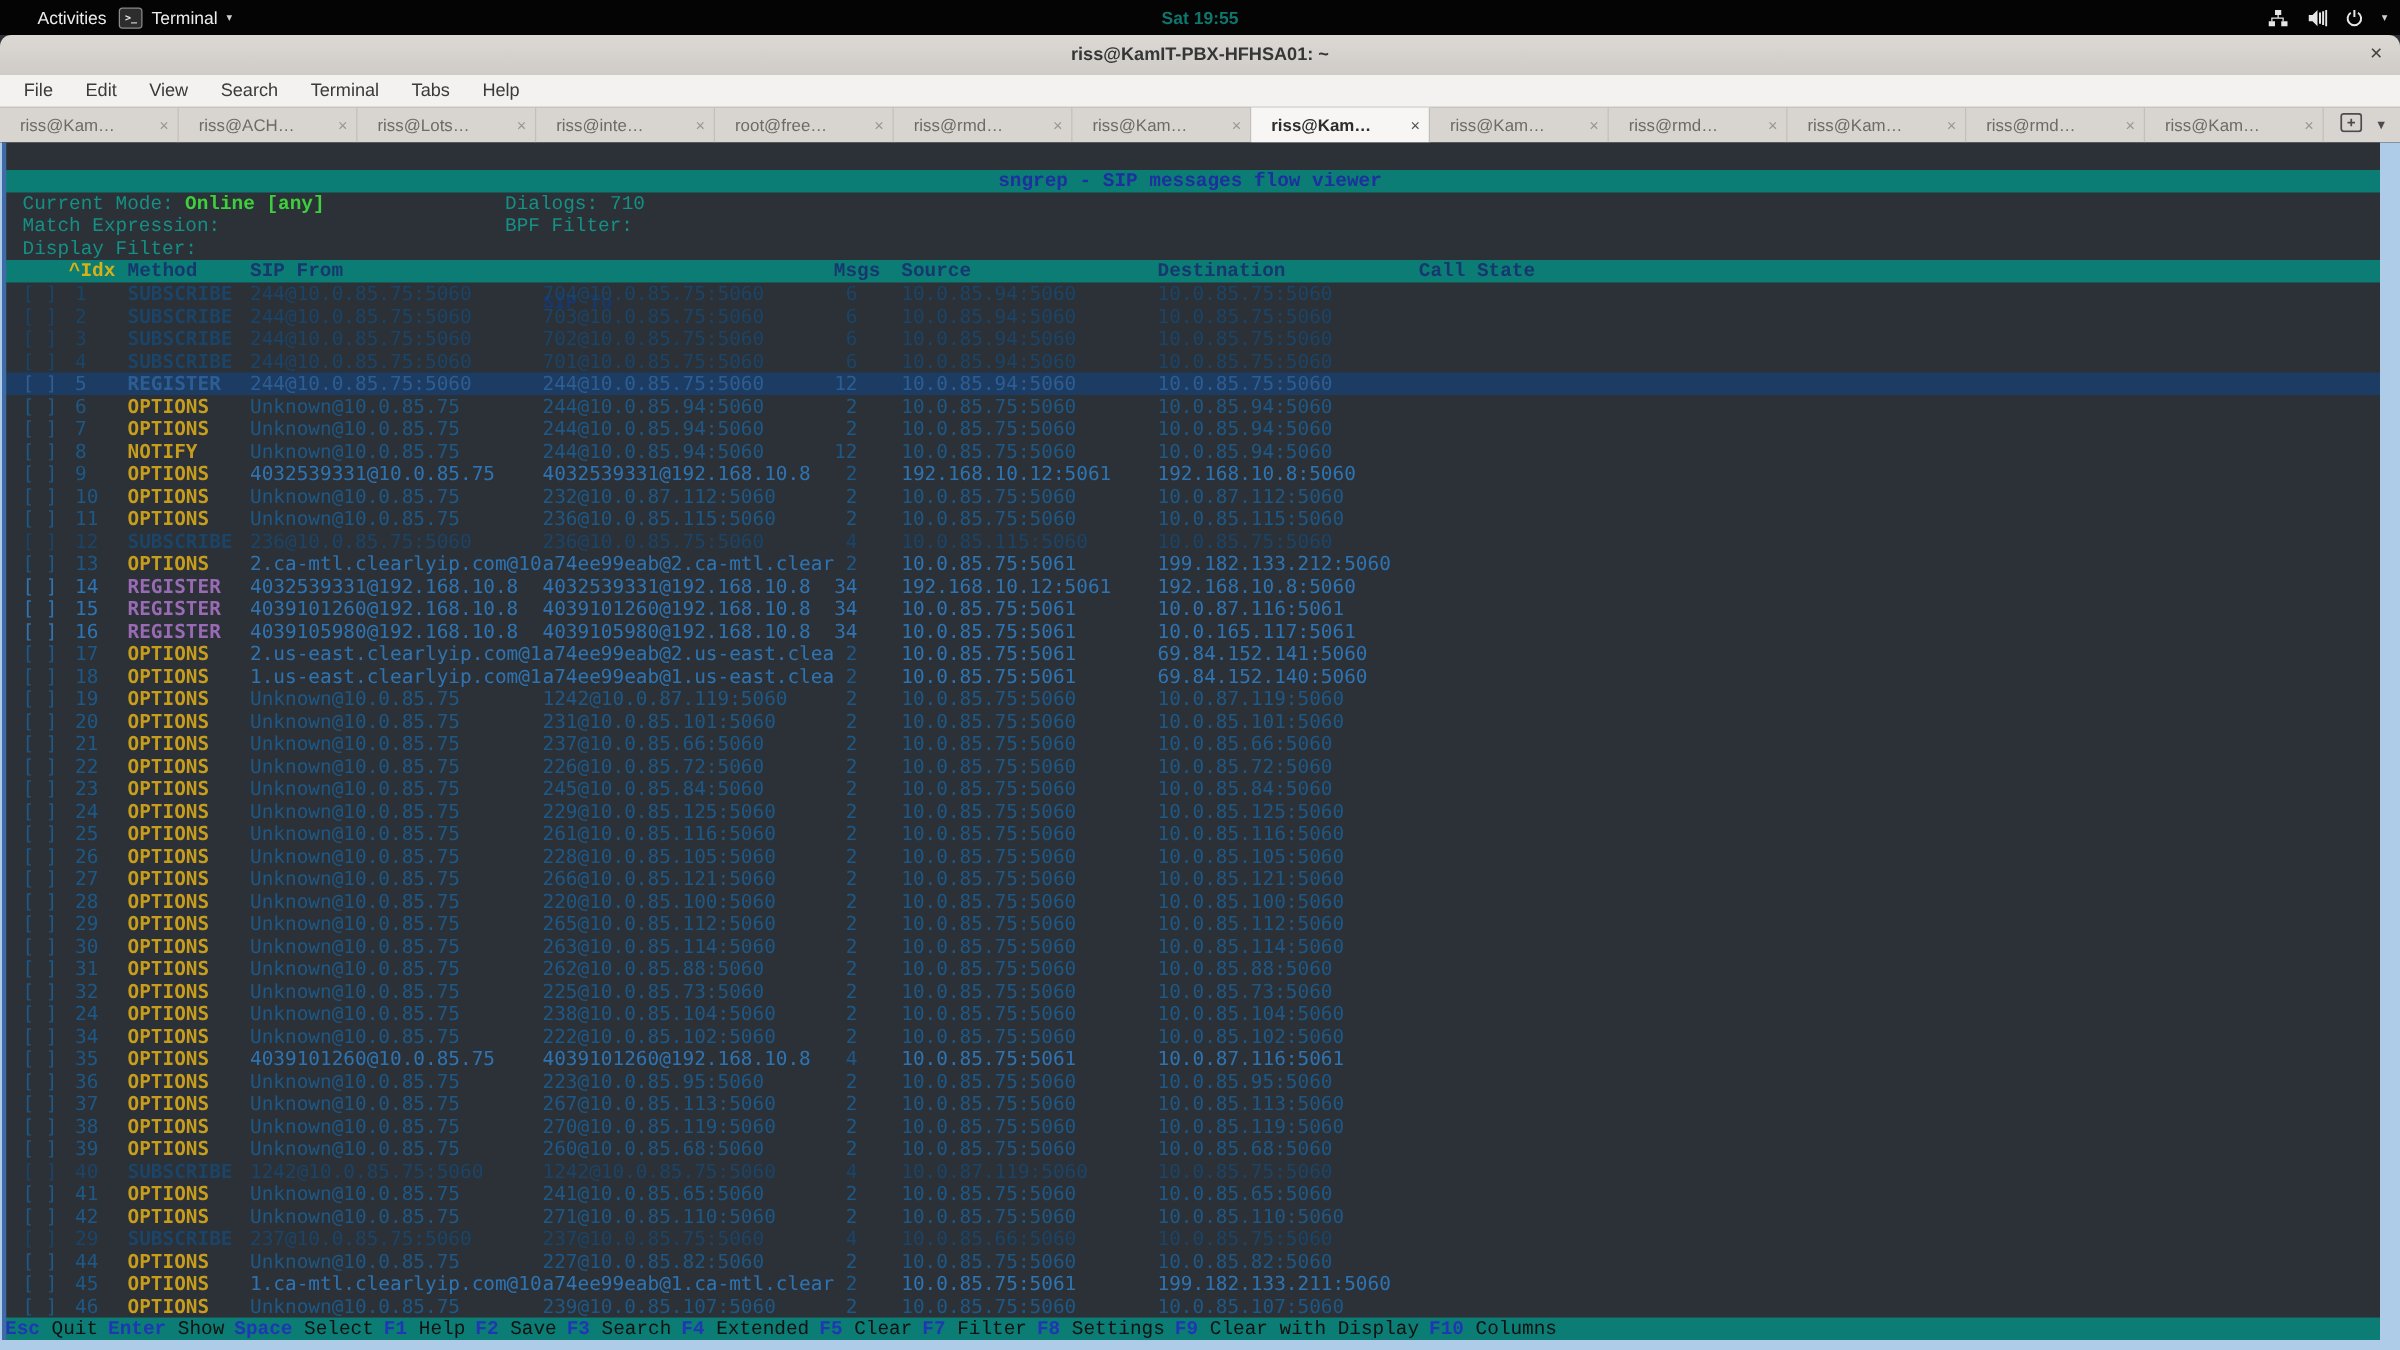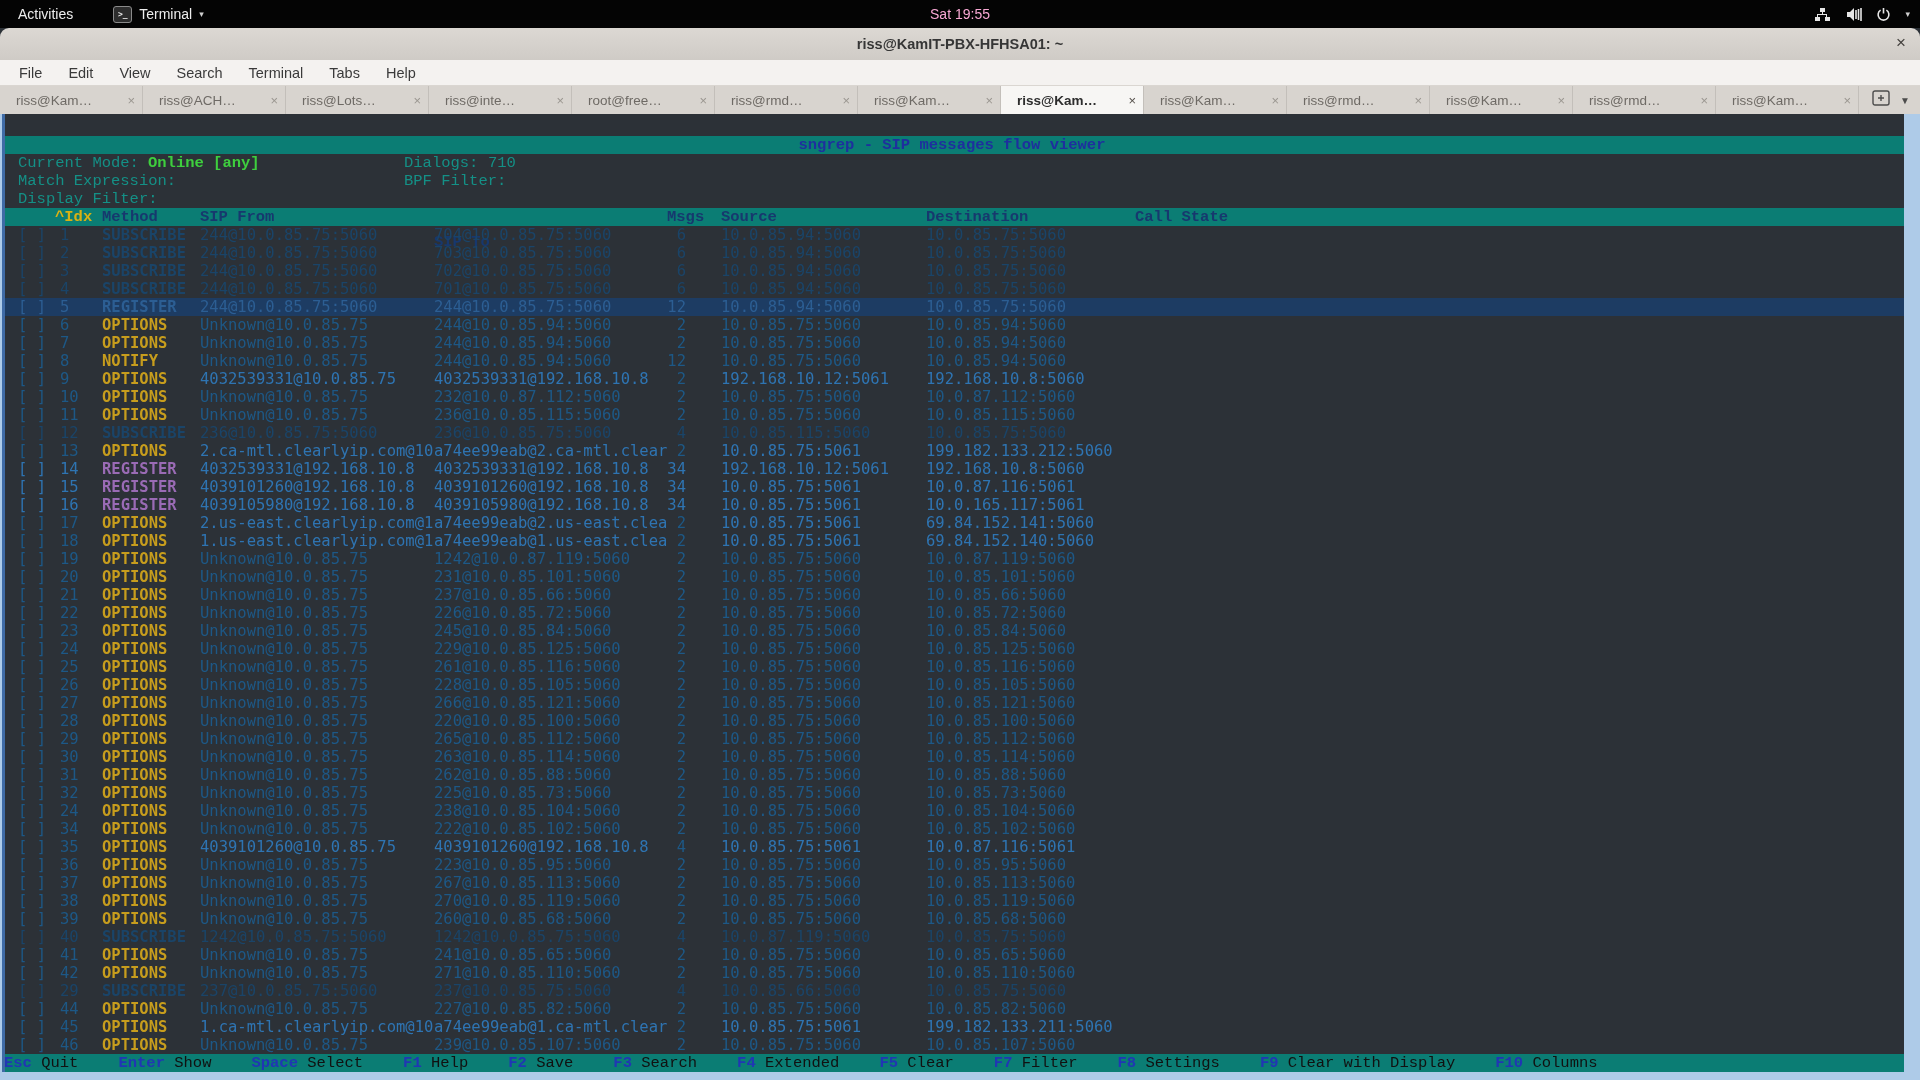--- a/index.html
+++ b/index.html
@@ -2,28 +2,28 @@
 <html style="--term_bg: #2c3137; --teal: #0b7d74; --navy: #17386e; --title_navy: #1e2f9e; --sort_yellow: #d8b114; --yellow: #c79d1d; --purple: #9a6bb5; --faded: #1a4468; --normal: #1d5886; --bright: #2e74b2; --sel_bg: #1d3c63; --sel_fg: #2c5e93; --green: #3ecf3e; --label_teal: #149086; --footer_key: #2136b4; --footer_label: #111111; --scroll_blue: #aecbe8; --border_blue: #3f6ba6;"><head>
 <meta charset="utf-8">
 <style>
   html,body{margin:0;padding:0;background:#1a1a1a;}
   .screen{position:relative;width:1920px;height:1080px;overflow:hidden;
           font-family:"Liberation Sans",sans-serif;background:var(--term_bg,#2c3137);}
 
   
   .osbar{position:absolute;top:0;left:0;width:1920px;height:28px;background:#040404;
          display:flex;align-items:center;color:#ededed;font-size:14px;}
-  .os-left{display:flex;align-items:center;gap:36px;padding-left:14px;}
+  .os-left{display:flex;align-items:center;gap:6px;padding-left:26px;}
   .activities{padding:2px 4px;}
   .appmenu{display:flex;align-items:center;gap:7px;}
   .term-ico{display:inline-flex;align-items:center;justify-content:center;width:17px;height:15px;
             background:#2d2d2d;border:1px solid #8a8a8a;border-radius:3px;color:#e8e8e8;
             font-family:"DejaVu Sans Mono",monospace;font-size:8px;font-weight:bold;}
   .carat{font-size:9px;color:#cfcfcf;}
-  .os-clock{position:absolute;left:50%;transform:translateX(-50%);font-weight:400;color:#f9a8d4;}
+  .os-clock{position:absolute;left:50%;transform:translateX(-50%);font-weight:700;color:#0f766e;}
   .os-status{position:absolute;right:10px;display:flex;align-items:center;gap:14px;}
   .os-status svg{display:block;}
 
   
   .titlebar{position:absolute;top:28px;left:0;width:1920px;height:32px;
             background:linear-gradient(#dcd8d3,#cfcbc6);border-radius:9px 9px 0 0;
             border-bottom:1px solid #bab6b1;display:flex;align-items:center;justify-content:center;}
   .wtitle{font-size:14.5px;font-weight:bold;color:#363636;}
   .wclose{position:absolute;right:14px;top:5px;font-size:17px;color:#44413e;cursor:default;}
 
@@ -62,21 +62,21 @@
   .cl-bracket{left:18px;} .cl-idx{left:60px;} .cl-method{left:102px;font-weight:bold;}
   .cl-from{left:200px;} .cl-to{left:434px;}
   .cl-msgs{left:648px;width:38px;text-align:right;} .cl-src{left:721px;} .cl-dst{left:926px;}
   .row.dim .cell{color:var(--faded);}
   .row.opt .cell,.row.optb .cell{color:var(--normal);}
   .row.optb .cl-from,.row.optb .cl-to,.row.optb .cl-dst,.row.optb .cl-src{color:var(--bright);}
   .row.opt .cl-method,.row.optb .cl-method{color:var(--yellow);}
   .row.reg .cell{color:var(--bright);}
   .row.reg .cl-method{color:var(--purple);}
   .row.sel .cell{color:var(--sel_fg);}
-  .footerline{display:flex;gap:40px;padding-left:4px;box-sizing:border-box;align-items:center;}
+  .footerline{display:flex;gap:8px;padding-left:4px;box-sizing:border-box;align-items:center;}
   .fpair{white-space:pre;}
   .fkey{font-weight:bold;color:var(--footer_key);}
   .flabel{color:var(--footer_label);}
 
   .term-left-edge{position:absolute;top:114px;left:0;width:5px;height:958px;
      background:linear-gradient(90deg,var(--scroll_blue) 0 2px,var(--border_blue) 2px 5px);z-index:5;}
   .term-scrollbar{position:absolute;top:114px;left:1904px;width:16px;height:958px;background:var(--scroll_blue);}
   .term-bottom-edge{position:absolute;top:1072px;left:0;width:1920px;height:8px;background:var(--scroll_blue);}
 </style>
 </head>

